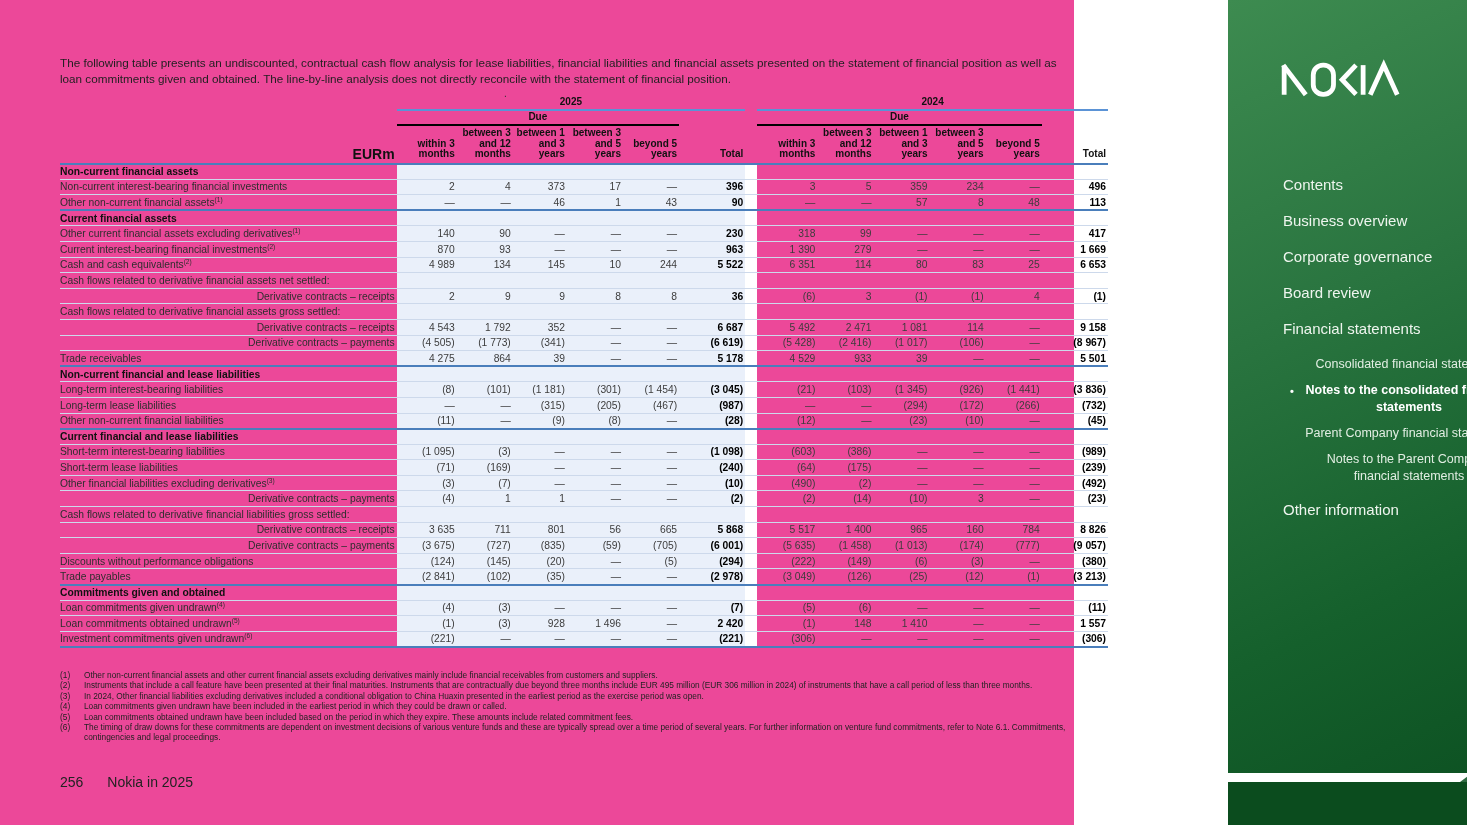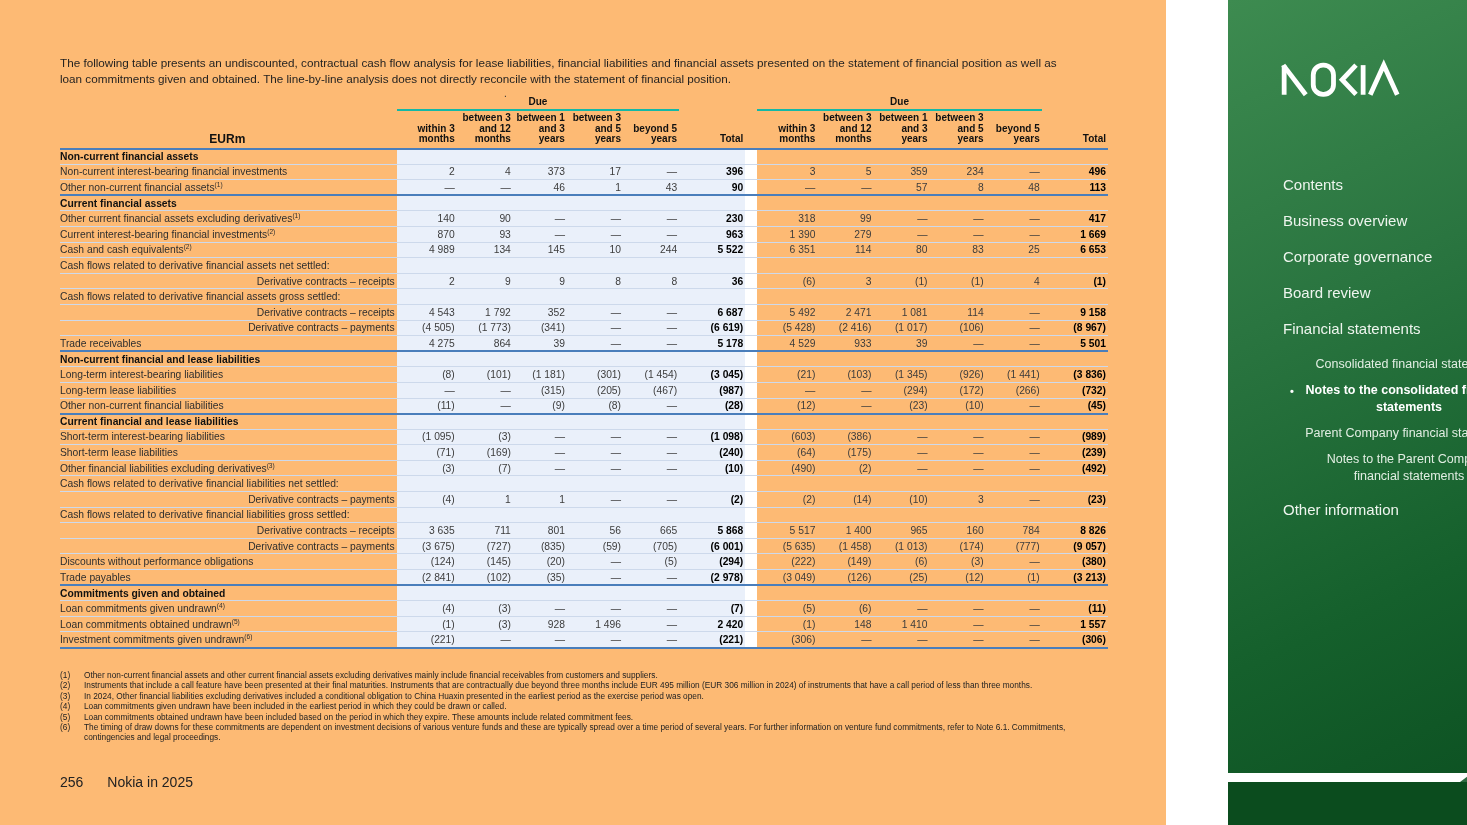--- a/index.html
+++ b/index.html
@@ -1,37 +1,37 @@
 <!DOCTYPE html>
 <html><head>
 <meta charset="utf-8">
 <style>
   * { margin:0; padding:0; box-sizing:border-box; }
   html,body { width:1467px; height:825px; overflow:hidden; background:#fff;
     font-family:"Liberation Sans", sans-serif; }
   .page { position:relative; width:1467px; height:825px; background:#fff; }
 
   
-  .content { position:absolute; left:0; top:0; width:1166px; height:825px; background:#fdba74; }
+  .content { position:absolute; left:0; top:0; width:1074px; height:825px; background:#ec4899; }
   .intro { position:absolute; left:60px; top:55px; width:1014px; font-size:11.7px;
     line-height:15.8px; color:#1f1f1f; }
   .stray { position:absolute; left:504px; top:88px; font-size:10px; color:#333; }
 
   
   .tblwrap { position:absolute; left:60px; top:96px; width:1050px; }
   table { border-collapse:collapse; table-layout:fixed; width:1048px; }
   td, th { font-size:10.3px; color:#3c3c3c; vertical-align:middle; padding:1.5px 2px 1.5px 0; }
   tr.hdr-year td, tr.hdr-due td { font-size:10px; font-weight:bold; color:#111;
     text-align:center; padding:0 0 2px 0; }
   td.yearspan { border-bottom:2px solid #5b93d6; }
-  td.duespan  { border-bottom:2px solid #14b8a6; }
+  td.duespan  { border-bottom:2px solid #000000; }
   tr.hdr-cols td { font-size:10px; font-weight:bold; color:#111; text-align:right;
     vertical-align:bottom; line-height:10.5px; padding:2px 2px 3px 0;
     border-bottom:2px solid #4a7ebb; }
-  tr.hdr-cols td.eurm { text-align:center; font-size:12px; }
+  tr.hdr-cols td.eurm { text-align:right; font-size:14px; }
   tbody td { border-bottom:1px solid #cdd9eb; height:15.6px; }
   tbody tr.end td { border-bottom:2px solid #4a7ebb; }
   td.lbl { text-align:left; color:#2e2e2e; }
   tr.section td.lbl { font-weight:bold; color:#111; }
   td.lbl.ind { padding-left:15px;text-align:right; }
   td.num { text-align:right; }
   td.band { background:#eaf0fa; }
   td.total { font-weight:bold; color:#000; }
   td.spacer { background:#fff; }
   sup { font-size:6.6px; vertical-align:super; line-height:0; }
@@ -84,20 +84,26 @@
             <col style="width:66px">
           <col style="width:12px">
           <col style="width:60px">
             <col style="width:56px">
             <col style="width:56px">
             <col style="width:56px">
             <col style="width:56px">
             <col style="width:66px">
         </colgroup>
         <thead>
+          <tr class="hdr-year">
+            <td></td>
+            <td class="yearspan" colspan="6">2025</td>
+            <td></td>
+            <td class="yearspan" colspan="6">2024</td>
+          </tr>
           <tr class="hdr-due">
             <td></td>
             <td class="duespan" colspan="5">Due</td>
             <td></td>
             <td></td>
             <td class="duespan" colspan="5">Due</td>
             <td></td>
           </tr>
           <tr class="hdr-cols">
             <td class="eurm">EURm</td>
@@ -446,36 +452,20 @@
               <td class="num band">—</td>
               <td class="num band total">(10)</td>
               <td class="spacer"></td>
               <td class="num">(490)</td>
               <td class="num">(2)</td>
               <td class="num">—</td>
               <td class="num">—</td>
               <td class="num">—</td>
               <td class="num total">(492)</td>
             </tr>
-            <tr class="sub">
-              <td class="lbl">Cash flows related to derivative financial liabilities net settled:</td>
-              <td class="num band"></td>
-              <td class="num band"></td>
-              <td class="num band"></td>
-              <td class="num band"></td>
-              <td class="num band"></td>
-              <td class="num band total"></td>
-              <td class="spacer"></td>
-              <td class="num"></td>
-              <td class="num"></td>
-              <td class="num"></td>
-              <td class="num"></td>
-              <td class="num"></td>
-              <td class="num total"></td>
-            </tr>
             <tr class="row">
               <td class="lbl ind">Derivative contracts – payments</td>
               <td class="num band">(4)</td>
               <td class="num band">1</td>
               <td class="num band">1</td>
               <td class="num band">—</td>
               <td class="num band">—</td>
               <td class="num band total">(2)</td>
               <td class="spacer"></td>
               <td class="num">(2)</td>

